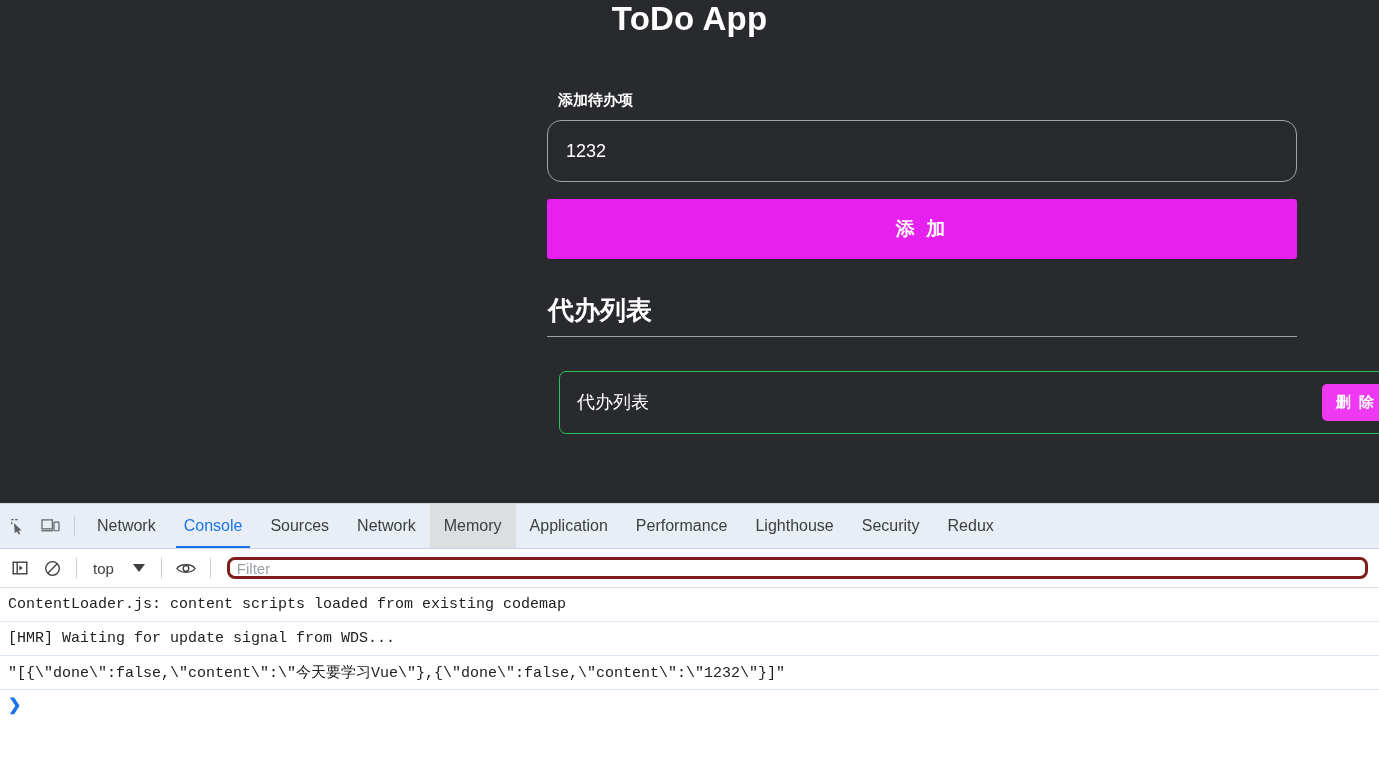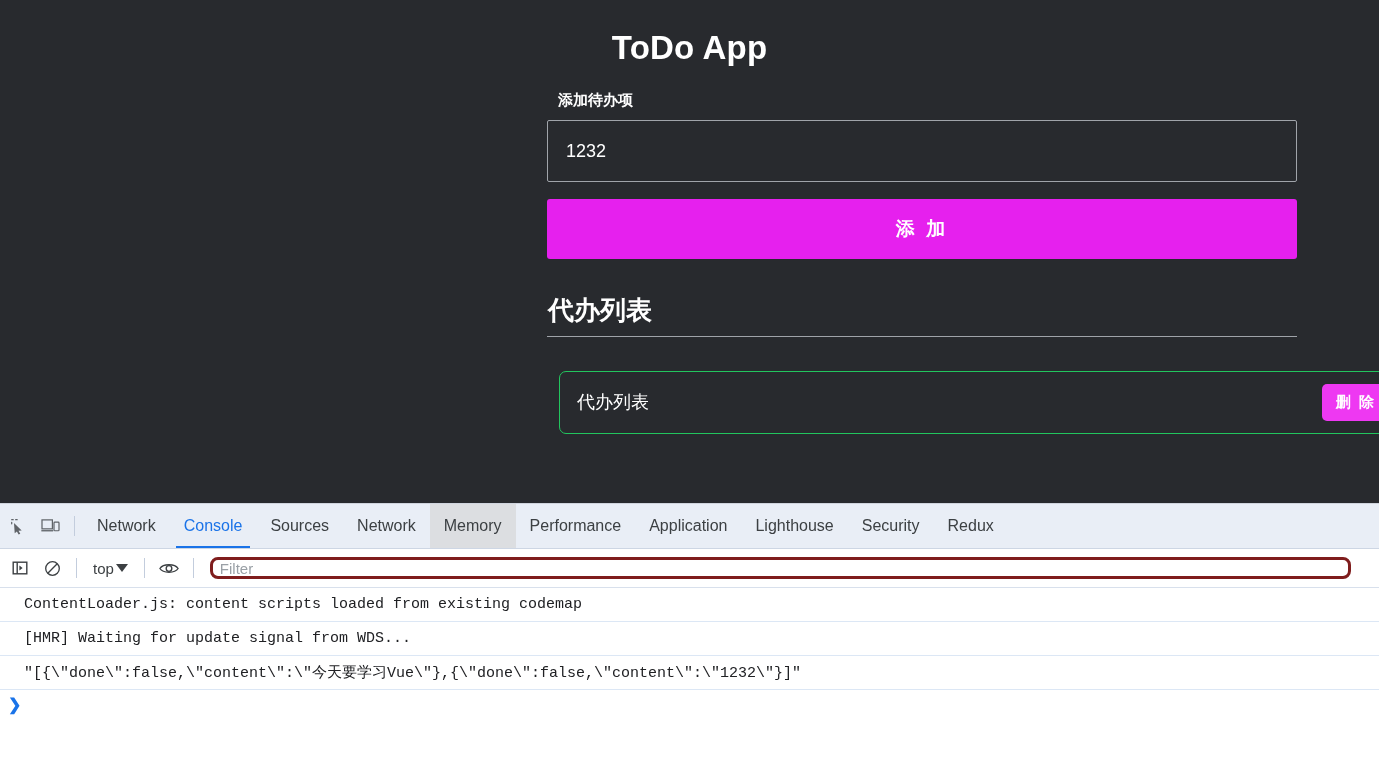--- a/index.html
+++ b/index.html
@@ -29,21 +29,20 @@
     overflow: hidden;
   }
 
   .app-title {
     width: 100%;
     text-align: center;
     color: #ffffff;
     font-size: 33px;
     font-weight: bold;
     margin: 0;
-    padding-top: 29px;
     letter-spacing: 0.2px;
   }
 
   .app-form {
     position: absolute;
     left: 547px;
     top: 92px;
     width: 750px;
   }
 
@@ -55,21 +54,21 @@
     line-height: 1;
   }
 
   .todo-input {
     display: block;
     box-sizing: border-box;
     width: 750px;
     height: 62px;
     background: #282A2E;
     border: 1px solid #A0A4AA;
-    border-radius: 2px;
+    border-radius: 14px;
     color: #ffffff;
     font-size: 18px;
     font-family: "Liberation Sans", sans-serif;
     padding: 0 18px;
     outline: none;
   }
   .todo-input::placeholder { color: #8b8f96; }
 
   .add-button {
     display: block;
@@ -208,21 +207,21 @@
     background: #ffffff;
     border-bottom: 1px solid #D8E0EC;
     padding-left: 2px;
   }
 
   .dt-context {
     font-size: 15px;
     color: #3c4043;
     display: flex;
     align-items: center;
-    gap: 2px;
+    gap: 19px;
     padding: 0 8px;
     cursor: pointer;
     white-space: nowrap;
   }
   .caret-down {
     width: 0; height: 0;
     border-left: 6px solid transparent;
     border-right: 6px solid transparent;
     border-top: 8px solid #3c4043;
   }
@@ -249,21 +248,21 @@
     height: 176px;
     overflow: hidden;
   }
 
   .console-row {
     box-sizing: border-box;
     min-height: 34px;
     display: flex;
     align-items: center;
     border-bottom: 1px solid #DCE7F5;
-    padding-left: 24px;
+    padding-left: 8px;
     padding-right: 8px;
     font-family: "Liberation Mono", monospace;
     font-size: 15px;
     color: #202124;
     white-space: pre;
   }
 
   .console-prompt {
     display: flex;
     align-items: center;
@@ -338,22 +337,22 @@
         </svg>
       </div>
 
       <div class="dt-sep"></div>
 
       <div class="dt-tab">Network</div>
       <div class="dt-tab active">Console</div>
       <div class="dt-tab">Sources</div>
       <div class="dt-tab">Network</div>
       <div class="dt-tab hovered">Memory</div>
+      <div class="dt-tab">Application</div>
       <div class="dt-tab">Performance</div>
-      <div class="dt-tab">Application</div>
       <div class="dt-tab">Lighthouse</div>
       <div class="dt-tab">Security</div>
       <div class="dt-tab">Redux</div>
     </div>
 
     <div class="dt-toolbar">
 
       <div class="dt-icon-btn">
         <svg width="16" height="16" viewBox="0 0 16 16">
           <rect x="1.2" y="2.2" width="13.6" height="11.6" fill="none" stroke="#3c4043" stroke-width="1.4"></rect>

